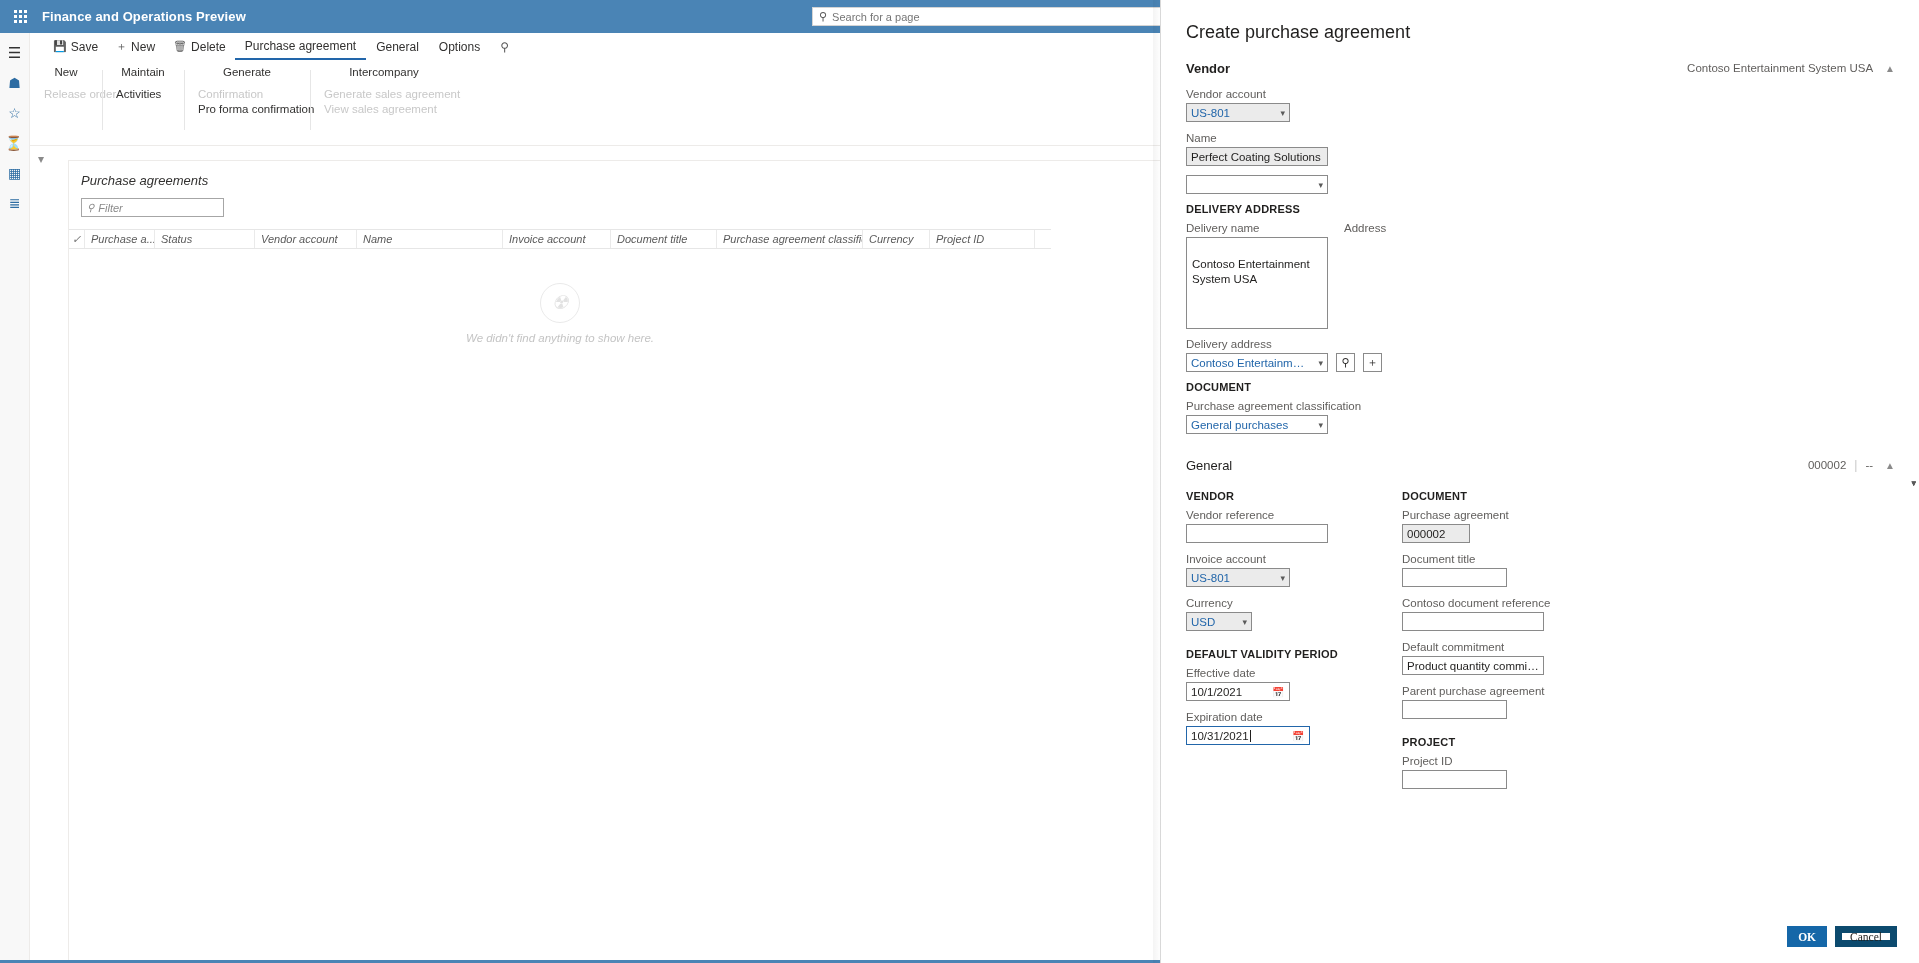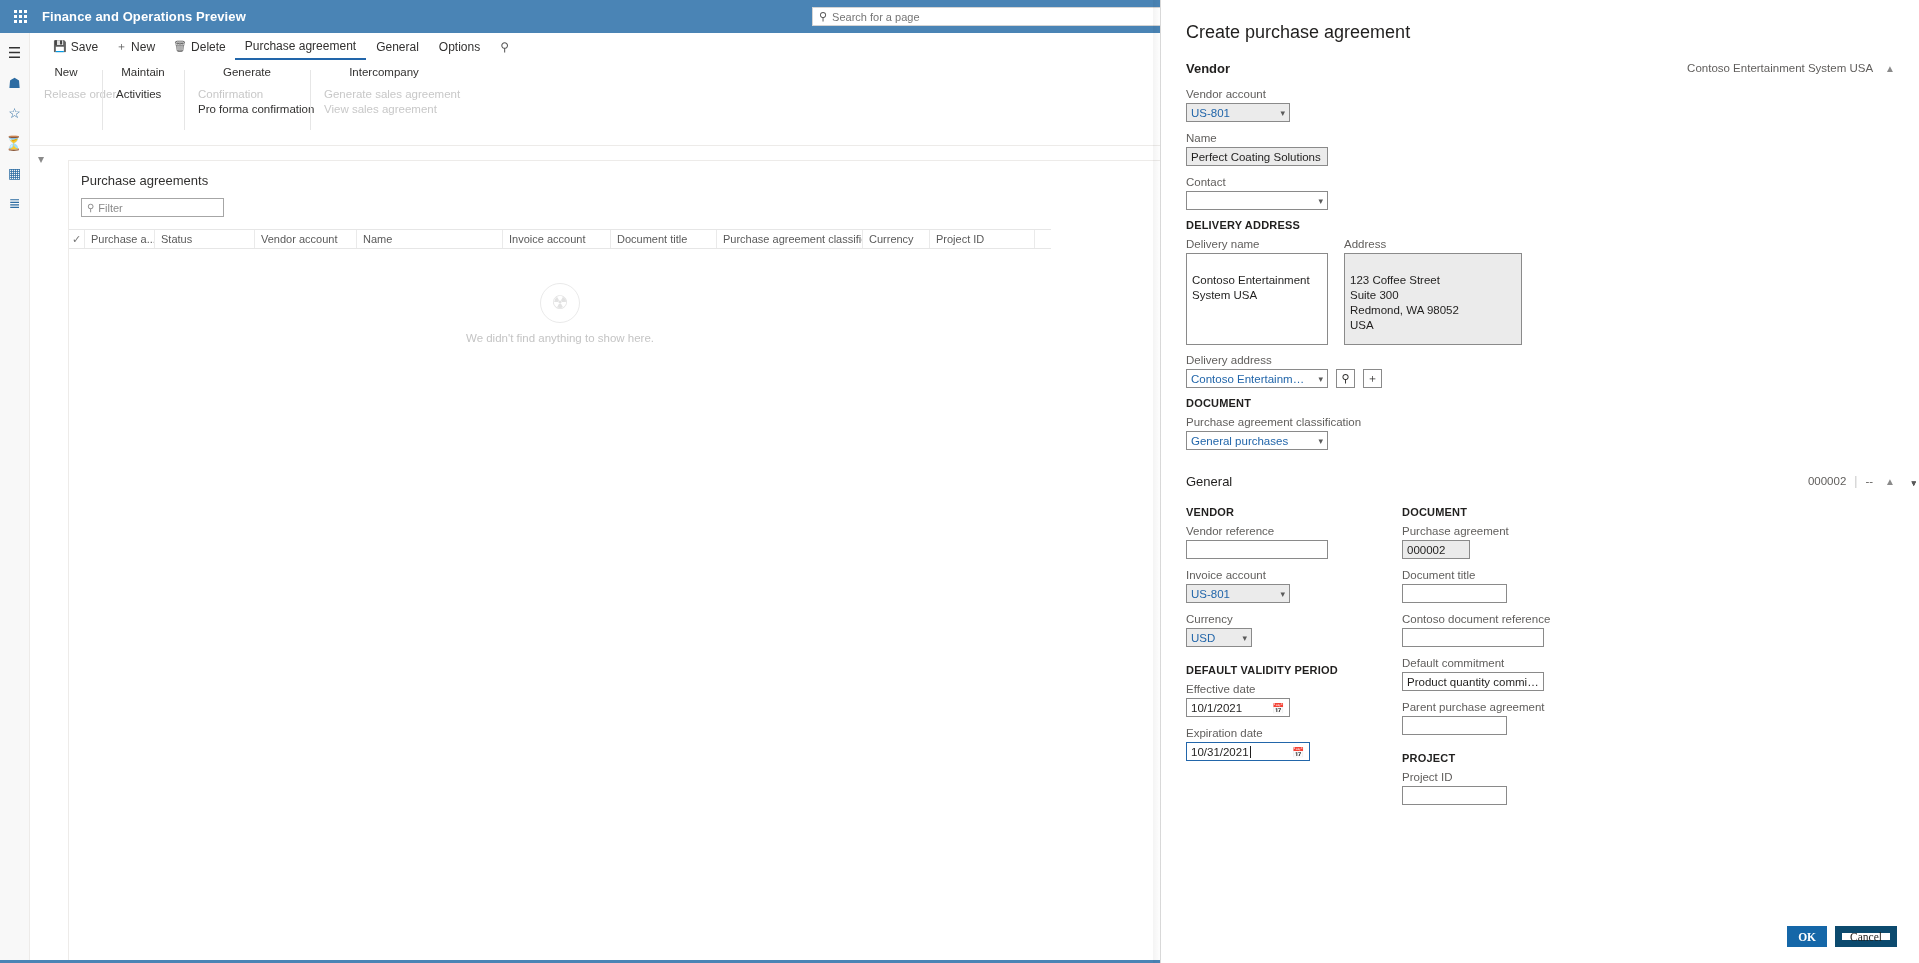--- a/index.html
+++ b/index.html
@@ -73,21 +73,21 @@
   }
   .rgroup-item.enabled { color: #323130; cursor: pointer; }
 
   
   .filterbar {
     position: absolute; top: 146px; left: 30px; width: 1130px; height: 28px; background: #ffffff;
   }
   .filterbar .funnel { position: absolute; left: 8px; top: 6px; color: #8a8a8a; font-size: 12px; cursor: pointer; }
   .page-body {
     position: absolute; top: 160px; left: 68px; width: 1092px; height: 800px;
-    background: #ffffff; border-left: 1px solid #edebe9; border-top: 1px solid #edebe9;
+    background: #ffffff; border-left: 1px solid #edebe9; border-top: 1px solid #edebe9; font-style: italic;
   }
   .page-head { padding: 12px 0 0 12px; font-size: 13px; color: #323130; }
   .quick-filter {
     margin: 10px 0 0 12px; width: 143px; height: 19px; border: 1px solid #a6a6a6;
     display: flex; align-items: center; padding: 0 5px; font-size: 11px; color: #8a8a8a;
   }
   .quick-filter .mag { margin-right: 4px; font-size: 10px; }
 
   .grid { margin-top: 12px; width: 982px; }
   .grid-header {
@@ -341,44 +341,37 @@
         </div>
 
         <div class="fld">
           <div class="fld-label">Name</div>
           <div class="inp ro" style="width:142px">
             <span class="txt">Perfect Coating Solutions</span>
           </div>
         </div>
 
         <div class="fld">
-          <div class="fld-label">Contact</div>
           <div class="inp lookup" style="width:142px">
             <span class="txt"></span>
             <span class="chev">▾</span>
           </div>
         </div>
 
         <div class="section-label" style="margin-top:4px">DELIVERY ADDRESS</div>
 
         <div class="two-col">
           <div>
             <div class="fld-label">Delivery name</div>
             <div class="ta" style="width:142px;height:92px">
               <span>Contoso Entertainment System USA</span>
             </div>
           </div>
           <div>
             <div class="fld-label">Address</div>
-            <div class="ta ro" style="width:178px;height:92px">
-              <span>123 Coffee Street
-Suite 300
-Redmond, WA 98052
-USA</span>
-            </div>
           </div>
         </div>
 
         <div class="fld" style="margin-top:8px">
           <div class="fld-label">Delivery address</div>
           <div style="display:flex;align-items:center;gap:8px">
             <div class="inp lookup" style="width:142px">
               <span class="txt">Contoso Entertainment Sys...</span>
               <span class="chev">▾</span>
             </div>

